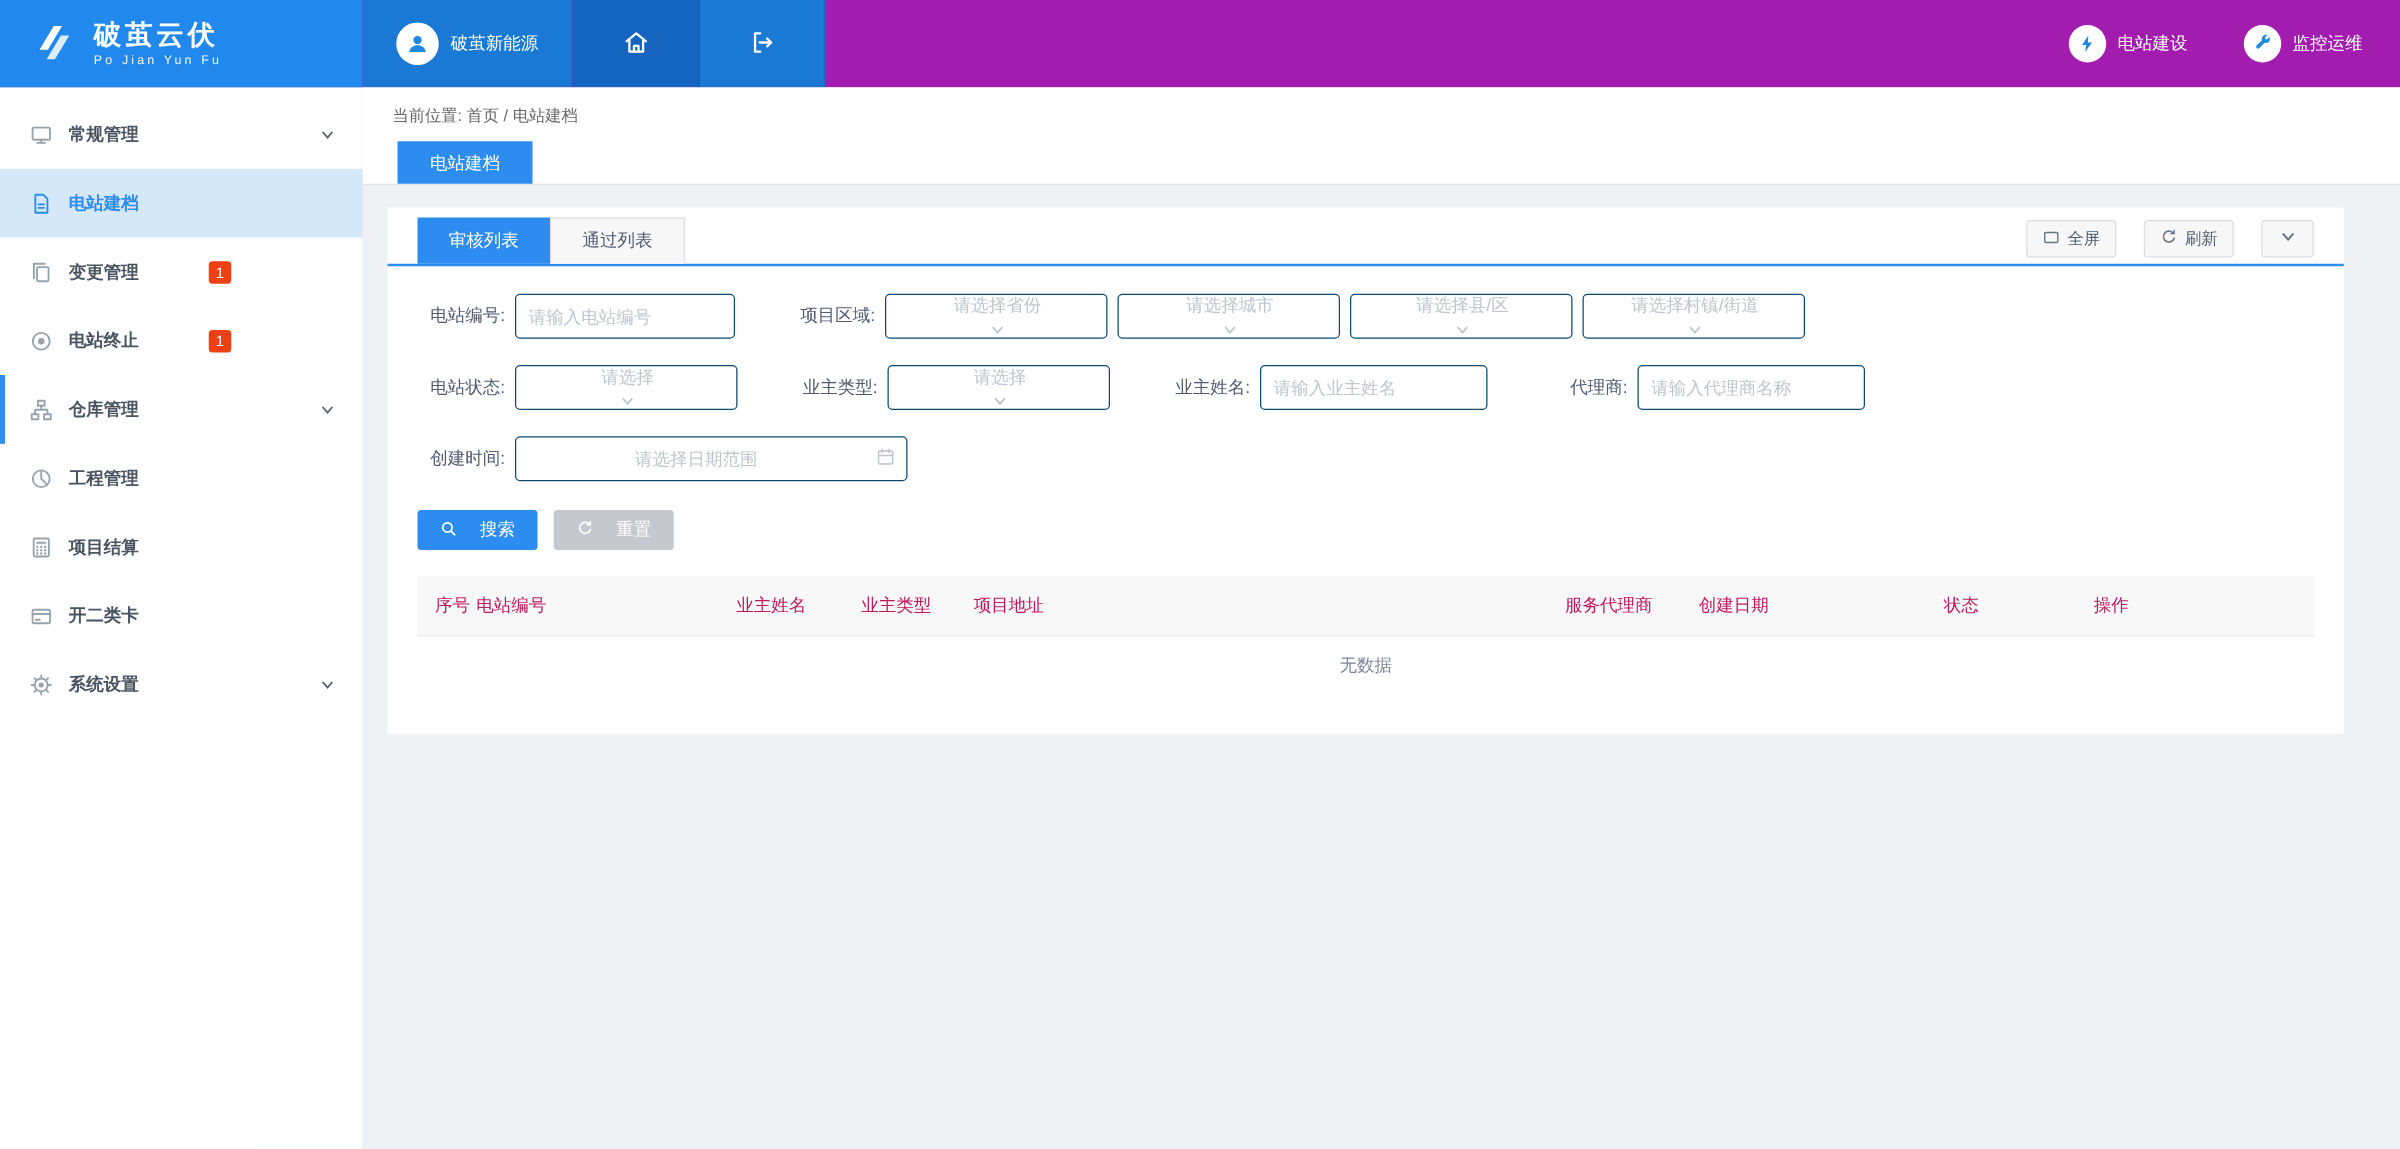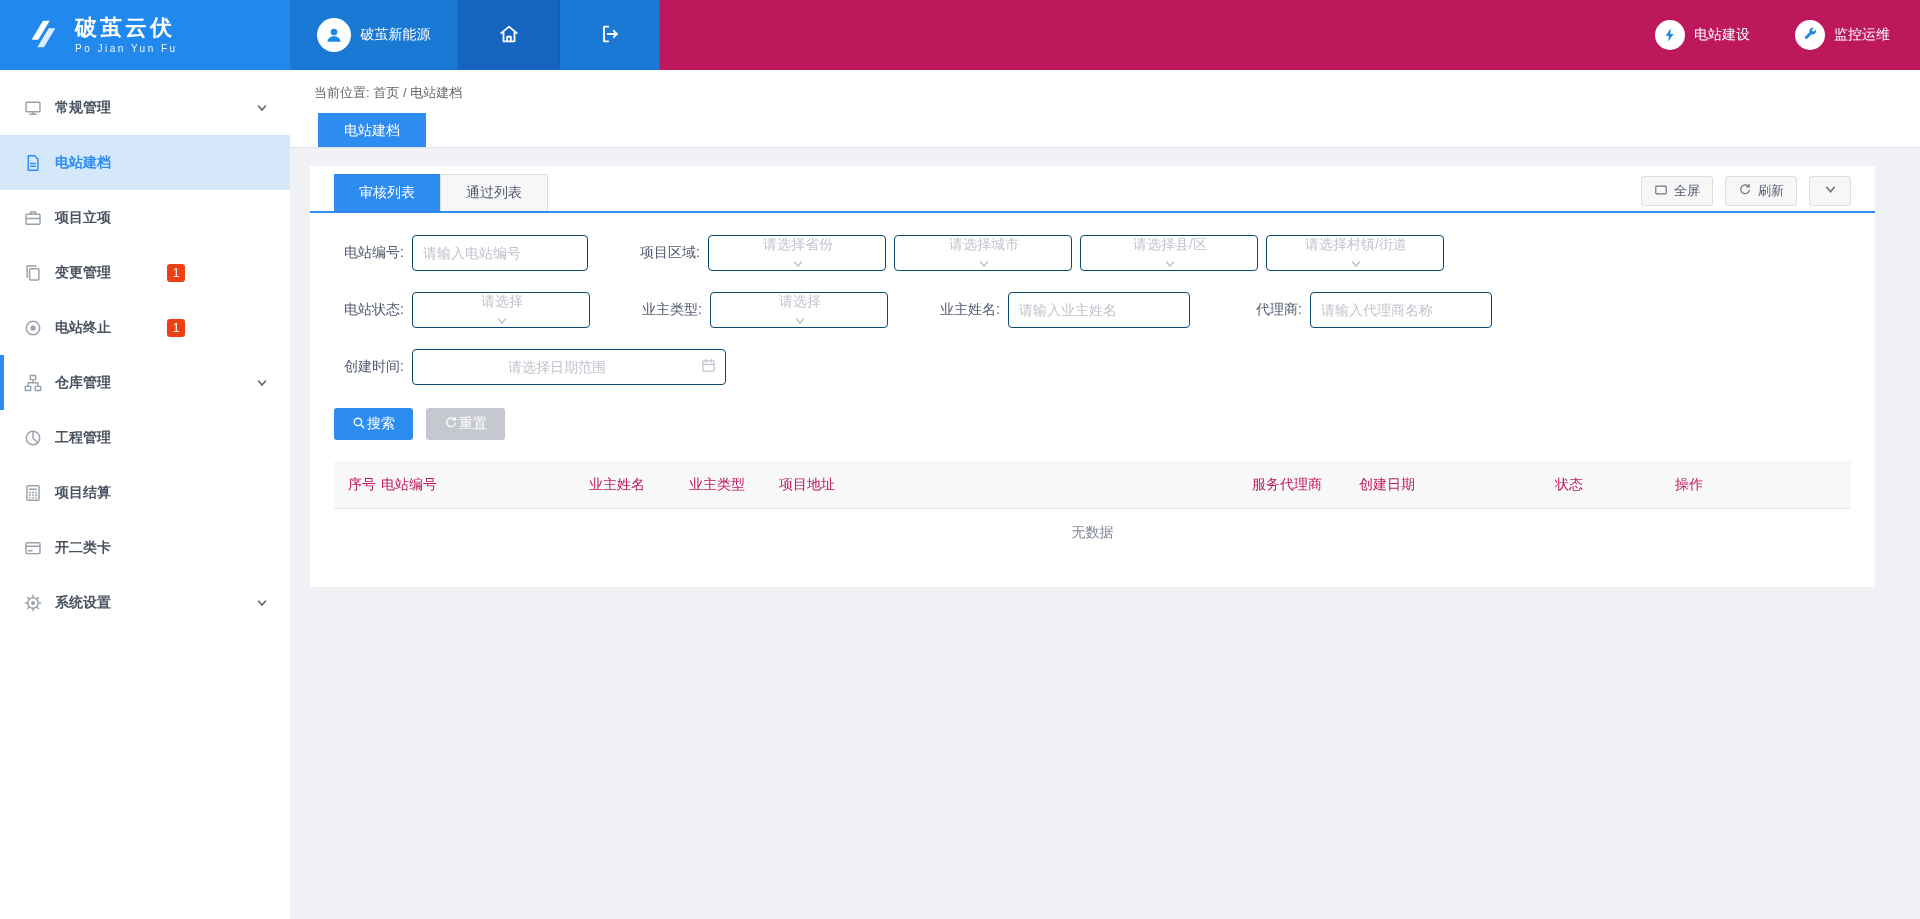--- a/index.html
+++ b/index.html
@@ -1,21 +1,21 @@
 <!DOCTYPE html>
 <html><head>
 <meta charset="utf-8">
 <style>
   * { box-sizing: border-box; margin: 0; padding: 0; }
   html, body { width: 1920px; height: 919px; overflow: hidden; }
   body { font-family: "Liberation Sans", "DejaVu Sans", sans-serif; background: #eff1f4; font-size: 14px; }
   .app { width: 1920px; height: 919px; display: flex; flex-direction: column; }
 
   
-  .topbar { height: 70px; flex: 0 0 70px; display: flex; align-items: stretch; background: #be185d; color: #fff; }
+  .topbar { height: 70px; flex: 0 0 70px; display: flex; align-items: stretch; background: #a21caf; color: #fff; }
   .logo { width: 290px; flex: 0 0 290px; background: #2189ee; display: flex; align-items: center; padding-left: 24px; gap: 13px; cursor: pointer; }
   .logo-text .t1 { font-size: 22px; font-weight: bold; letter-spacing: 3px; line-height: 24px; }
   .logo-text .t2 { font-size: 10px; letter-spacing: 2.5px; opacity: .92; margin-top: 3px; }
   .hseg { display: flex; align-items: center; justify-content: center; gap: 10px; border-right: 1px solid rgba(13,71,161,.25); cursor: pointer; }
   .seg-user { width: 168px; background: #1a79d4; }
   .seg-home { width: 102px; background: #1565c0; }
   .seg-exit { width: 100px; background: #1a79d4; }
   .avatar { width: 34px; height: 34px; border-radius: 50%; background: #fff; display: flex; align-items: center; justify-content: center; flex: 0 0 34px; }
   .company { font-size: 14px; }
   .top-spacer { flex: 1; }
@@ -45,42 +45,42 @@
   .page-tabs { padding-left: 28px; }
   .page-tab { display: inline-block; background: #2d8cf0; color: #fff; height: 34px; line-height: 34px; padding: 0 26px; font-size: 14px; cursor: pointer; }
 
   .content { padding: 18px 45px 0 20px; }
   .panel { background: #fff; padding: 8px 0 30px; }
 
   .tabs-row { display: flex; align-items: flex-end; padding: 0 24px; border-bottom: 2px solid #2d8cf0; }
   .ltab { height: 37px; line-height: 37px; padding: 0 25px; font-size: 14px; cursor: pointer; }
   .ltab.active { background: #2d8cf0; color: #fff; }
   .ltab.inactive { background: #f7f7f7; color: #515a6e; border: 1px solid #dcdee2; border-bottom: none; line-height: 35px; }
-  .tabs-actions { margin-left: auto; display: flex; align-items: center; gap: 12px; margin-bottom: 5px; }
+  .tabs-actions { margin-left: auto; display: flex; align-items: center; gap: 22px; margin-bottom: 5px; }
   .tbtn { height: 30px; padding: 0 12px; background: #f7f7f7; border: 1px solid #dcdee2; border-radius: 3px; color: #515a6e; font-size: 13px; display: flex; align-items: center; gap: 6px; cursor: pointer; }
   .tbtn svg { color: #6b7480; }
 
   
   .filters { padding: 22px 24px 0; }
   .frow { display: flex; align-items: center; margin-bottom: 21px; }
   .flabel { width: 70px; flex: 0 0 70px; text-align: right; margin-right: 8px; color: #515a6e; white-space: nowrap; }
   .ctrl { height: 36px; border: 1px solid #0c4a6e; border-radius: 4px; background: #fff; font-size: 14px; color: #515a6e; }
   input.ctrl { padding: 0 10px; outline: none; }
   input.ctrl::placeholder { color: #c0c4cc; }
   .select { display: flex; align-items: center; justify-content: space-between; padding: 0 8px 0 10px; color: #c0c4cc; cursor: pointer; flex-direction: column; }
   .select svg { color: #c0c4cc; flex: 0 0 12px; }
   .datewrap { position: relative; }
   .datewrap input { width: 314px; padding-right: 34px; text-align: center; }
   .datewrap .cal { position: absolute; right: 10px; top: 9px; color: #c0c4cc; }
   .w176 { width: 176px; } .w178 { width: 178px; } .w182 { width: 182px; } .w314 { width: 314px; }
   .ml8 { margin-left: 8px; } .ml42 { margin-left: 42px; }
 
   
   .actions { padding: 2px 24px 0; display: flex; align-items: center; }
-  .btn { height: 32px; border: none; border-radius: 3px; padding: 0 18px; font-size: 14px; color: #fff; display: inline-flex; align-items: center; gap: 1px; cursor: pointer; font-family: inherit; }
+  .btn { height: 32px; border: none; border-radius: 3px; padding: 0 18px; font-size: 14px; color: #fff; display: inline-flex; align-items: center; gap: 18px; cursor: pointer; font-family: inherit; }
   .btn-search { background: #2d8cf0; }
   .btn-reset { background: #c5c8ce; margin-left: 13px; }
 
   
   .table { margin: 21px 24px 0; }
   .thead { display: flex; align-items: center; height: 48px; background: #f8f8f9; color: #be185d; font-size: 14px; padding-left: 14px; border-bottom: 1px solid #e8eaec; }
   .th { flex: 0 0 auto; }
   .c0 { width: 33px; } .c1 { width: 208px; } .c2 { width: 100px; } .c3 { width: 90px; }
   .c4 { width: 473px; } .c5 { width: 107px; } .c6 { width: 196px; } .c7 { width: 120px; }
   .c8 { flex: 1; }
@@ -180,30 +180,20 @@
       <div class="side-item active">
         <span class="sicon">
           <svg width="18" height="18" viewBox="0 0 16 16" fill="none" stroke="currentColor" stroke-width="1.3" stroke-linecap="round" stroke-linejoin="round">
             <path d="M3.8 1.6h5.6l3 3v9.8H3.8z"></path>
               <path d="M6 8.4h4M6 10.9h4"></path>
           </svg>
         </span>
         <span>电站建档</span>
       </div>
 
-      <div class="side-item">
-        <span class="sicon">
-          <svg width="18" height="18" viewBox="0 0 16 16" fill="none" stroke="currentColor" stroke-width="1.3" stroke-linecap="round" stroke-linejoin="round">
-            <rect x="1.8" y="4.6" width="12.4" height="9" rx="1"></rect>
-              <path d="M5.8 4.4V2.6h4.4v1.8"></path>
-              <path d="M1.8 8.4h12.4"></path>
-          </svg>
-        </span>
-        <span>项目立项</span>
-      </div>
 
       <div class="side-item">
         <span class="sicon">
           <svg width="18" height="18" viewBox="0 0 16 16" fill="none" stroke="currentColor" stroke-width="1.3" stroke-linecap="round" stroke-linejoin="round">
             <path d="M10.6 1.8H2.8v10.2"></path>
               <rect x="5" y="4.2" width="8.2" height="10" rx="0.8"></rect>
           </svg>
         </span>
         <span>变更管理</span>
         <span class="badge">1</span>

